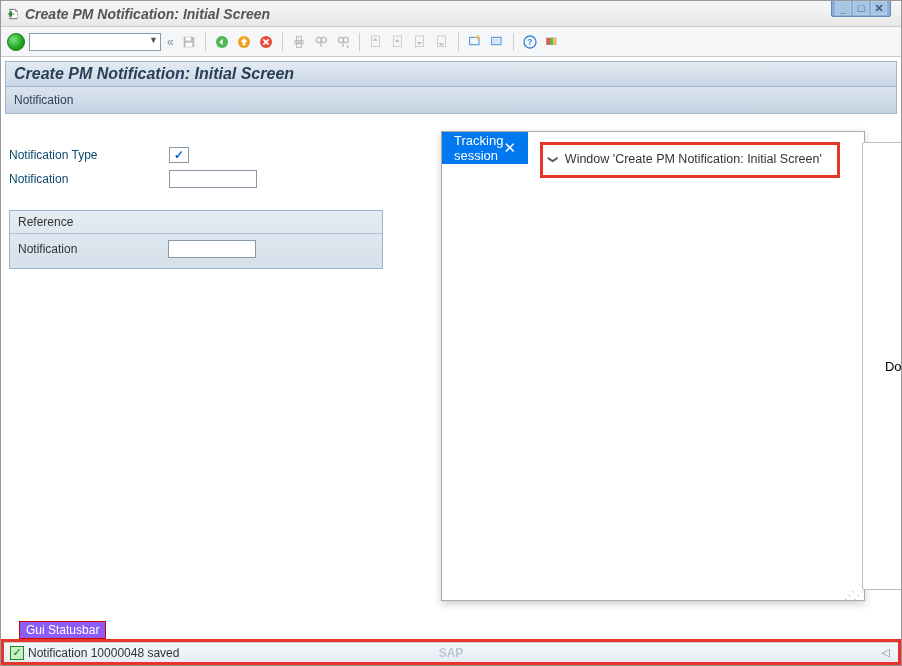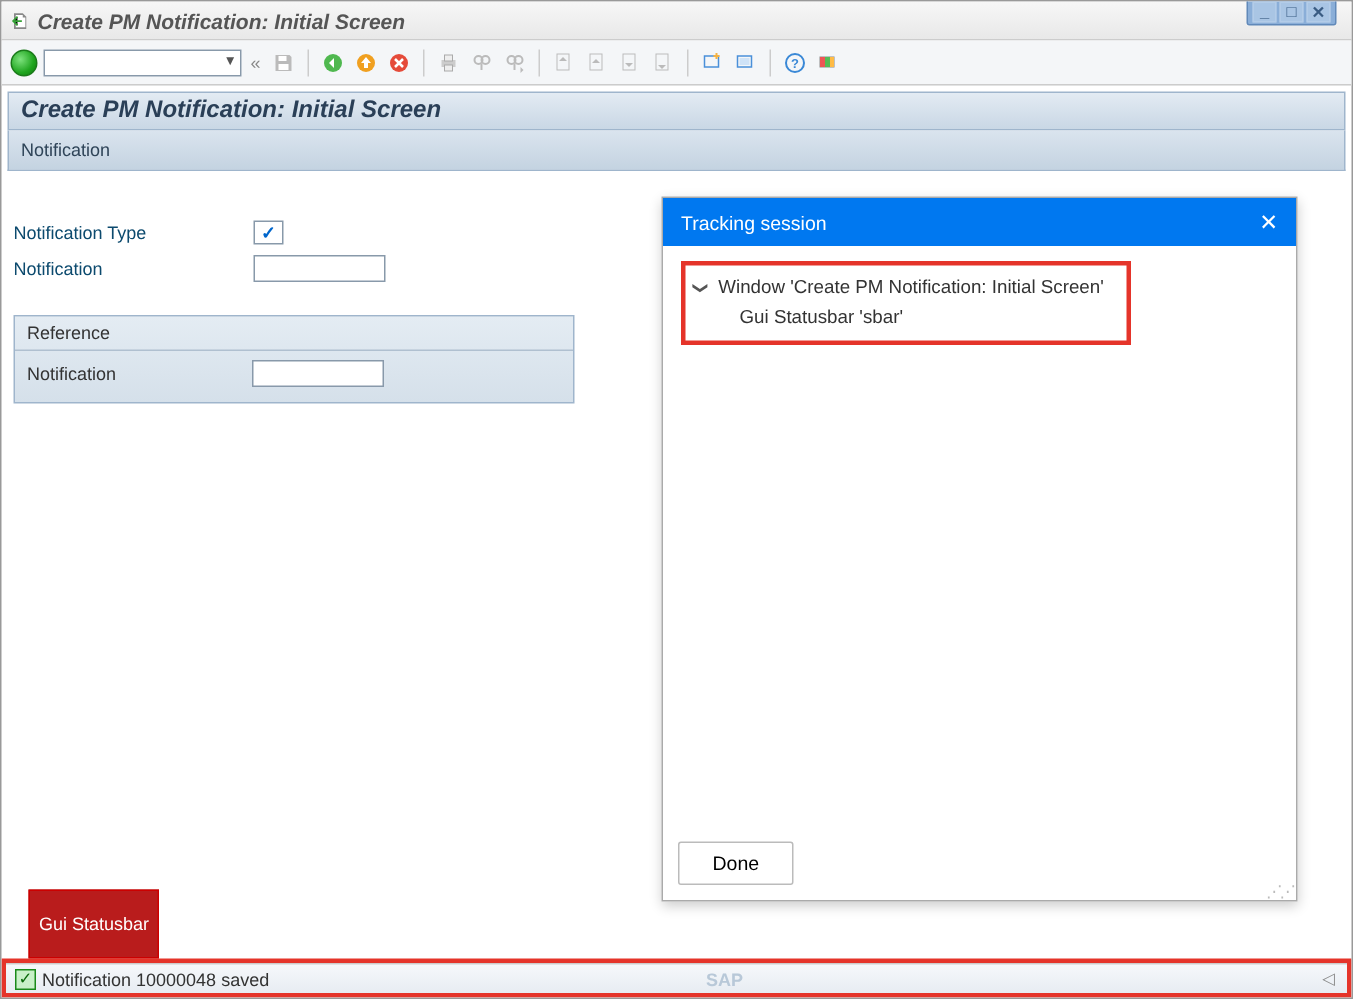--- a/index.html
+++ b/index.html
@@ -28,41 +28,41 @@
   .row label { width:160px; font-size:12px; color:#0c4a6e;}
   .checkbox-cell { width:20px; height:16px; border:1px solid #8899aa; background:#fff; display:flex; align-items:center; justify-content:center; color:#0066cc; font-size:12px; font-weight:bold;}
   .text-input { width:88px; height:18px; border:1px solid #8899aa; background:#fff;}
 
   .fieldset { border:1px solid #9fb5cc; background: linear-gradient(#e4ecf3, #d5e0ea); margin-top:20px; width:374px; padding:0;}
   .fieldset .legend { padding:4px 8px; border-bottom:1px solid #b0c0d0; font-size:12px;}
   .fieldset .content { padding:6px 8px 10px 8px; display:flex; align-items:center;}
   .fieldset .content label { width:150px; font-size:12px;}
 
   
-  .tracking { position:absolute; top:130px; left:440px; width:424px; height:470px; background:#fff; border:1px solid #aaa; box-shadow:0 3px 8px rgba(0,0,0,0.2); display:flex; flex-direction:column;}
+  .tracking { position:absolute; top:130px; left:440px; width:424px; height:470px; background:#fff; border:1px solid #aaa; box-shadow:0 3px 8px rgba(0,0,0,0.2); display:flex; flex-direction:row;}
   .tracking-titlebar { height:32px; background:#0078f0; color:#fff; display:flex; align-items:center; padding:0 12px; font-size:13px;}
   .tracking-titlebar .close { margin-left:auto; cursor:pointer; font-size:15px;}
   .tracking-body { flex:1; padding:10px 12px; position:relative;}
   .redbox-1 { border:3px solid #e5342a; padding:4px 6px 6px 6px; width:300px;}
   .tree-item { font-size:12.5px; color:#333; padding:3px 0;}
   .tree-child { margin-left:30px;}
   .chevron { display:inline-block; transform:rotate(90deg); margin-right:4px; color:#555; font-size:10px;}
   .tracking-footer { padding:10px; display:flex; border-top:0;}
   .done-btn { padding:6px 22px; border:1px solid #bbb; background:#fff; border-radius:2px; cursor:pointer; font-size:13px;}
   .resize-grip { position:absolute; bottom:2px; right:2px; color:#bbb; font-size:11px; letter-spacing:-2px; line-height:6px;}
 
   
-  .statusbar-label { position:absolute; bottom:26px; left:18px; background:#b91c1c; color:#fff; font-size:12px; padding:15px 6px; border:1px solid #cc0000;}
+  .statusbar-label { position:absolute; bottom:26px; left:18px; background:#8b5cf6; color:#fff; font-size:12px; padding:1px 6px; border:1px solid #cc0000;}
 
   
   .statusbar-wrap { position:absolute; bottom:0; left:0; right:0; border:3px solid #e5342a; border-top-width:3px; height:26px;}
   .statusbar { height:100%; background:linear-gradient(#f6f8fb,#e7ecf2); display:flex; align-items:center; padding:0 6px; border-top:1px solid #ccc;}
   .status-check { width:14px; height:14px; border:1px solid #1a8a1a; background:#c8f0c8; display:flex; align-items:center; justify-content:center; color:#0a6a0a; font-size:11px; margin-right:4px;}
   .status-text { font-size:12px; color:#333;}
-  .sap-logo { position:absolute; left:50%; transform:translateX(-50%); color:#b8c8d8; font-weight:bold; font-size:12px; margin-left:32px;}
+  .sap-logo { position:absolute; left:50%; transform:translateX(-50%); color:#b8c8d8; font-weight:bold; font-size:12px; }
   .status-right { position:absolute; right:8px; color:#888; font-size:11px;}
 </style>
 </head>
 <body>
 
 <div class="window">
 
   <div class="winbtns">
     <span>_</span>
     <span>□</span>
@@ -212,23 +212,20 @@
     <div class="tracking-titlebar">
       <span>Tracking session</span>
       <span class="close">✕</span>
     </div>
     <div class="tracking-body">
       <div class="redbox-1">
         <div class="tree-item">
           <span class="chevron">❯</span>
           <span>Window 'Create PM Notification: Initial Screen'</span>
         </div>
-        <div class="tree-item tree-child">
-          <span>Gui Statusbar 'sbar'</span>
-        </div>
       </div>
     </div>
     <div class="tracking-footer">
       <button class="done-btn">Done</button>
     </div>
     <div class="resize-grip">⋰⋰</div>
   </div>
 
   <div class="statusbar-label">Gui Statusbar</div>
 

